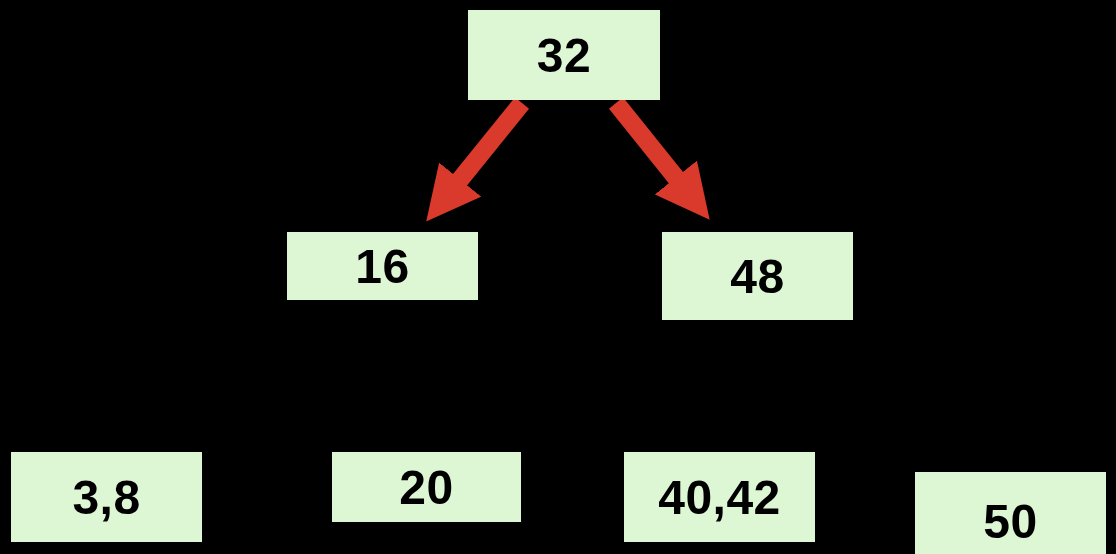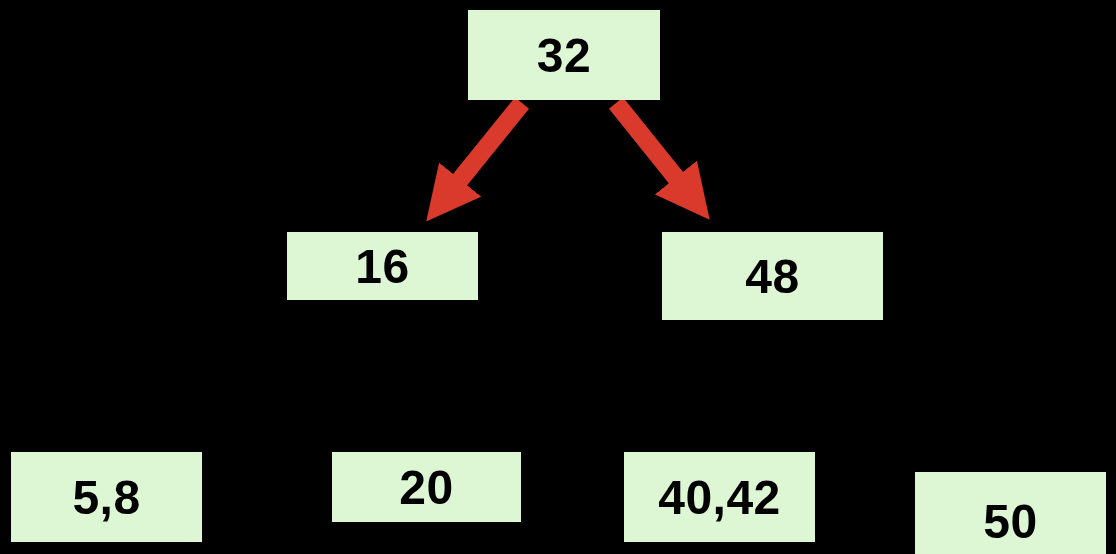--- a/index.html
+++ b/index.html
@@ -25,21 +25,21 @@
     color: #000000;
     font-weight: bold;
     font-size: 48px;
     letter-spacing: 0.5px;
     box-sizing: border-box;
   }
   
   .node-root  { left: 468px; top: 10px;  width: 192px; height: 90px; }
   
   .node-16    { left: 287px; top: 232px; width: 191px; height: 68px; }
-  .node-48    { left: 662px; top: 232px; width: 221px; height: 88px; }
+  .node-48    { left: 662px; top: 232px; width: 191px; height: 88px; }
   
   .leaf-0     { left: 11px;  top: 452px; width: 191px; height: 90px; }
   .leaf-1     { left: 332px; top: 452px; width: 189px; height: 70px; }
   .leaf-2     { left: 624px; top: 452px; width: 191px; height: 90px; }
   .leaf-3     { left: 915px; top: 472px; width: 191px; height: 98px; }
 
   .arrow-layer {
     position: absolute;
     left: 0;
     top: 0;
@@ -68,21 +68,21 @@
   </div>
 
   <div class="node node-16">
     <span>16</span>
   </div>
   <div class="node node-48">
     <span>48</span>
   </div>
 
   <div class="node leaf-0">
-    <span>5,8</span>
+    <span>3,8</span>
   </div>
   <div class="node leaf-1">
     <span>20</span>
   </div>
   <div class="node leaf-2">
     <span>40,42</span>
   </div>
   <div class="node leaf-3">
     <span>50</span>
   </div>

